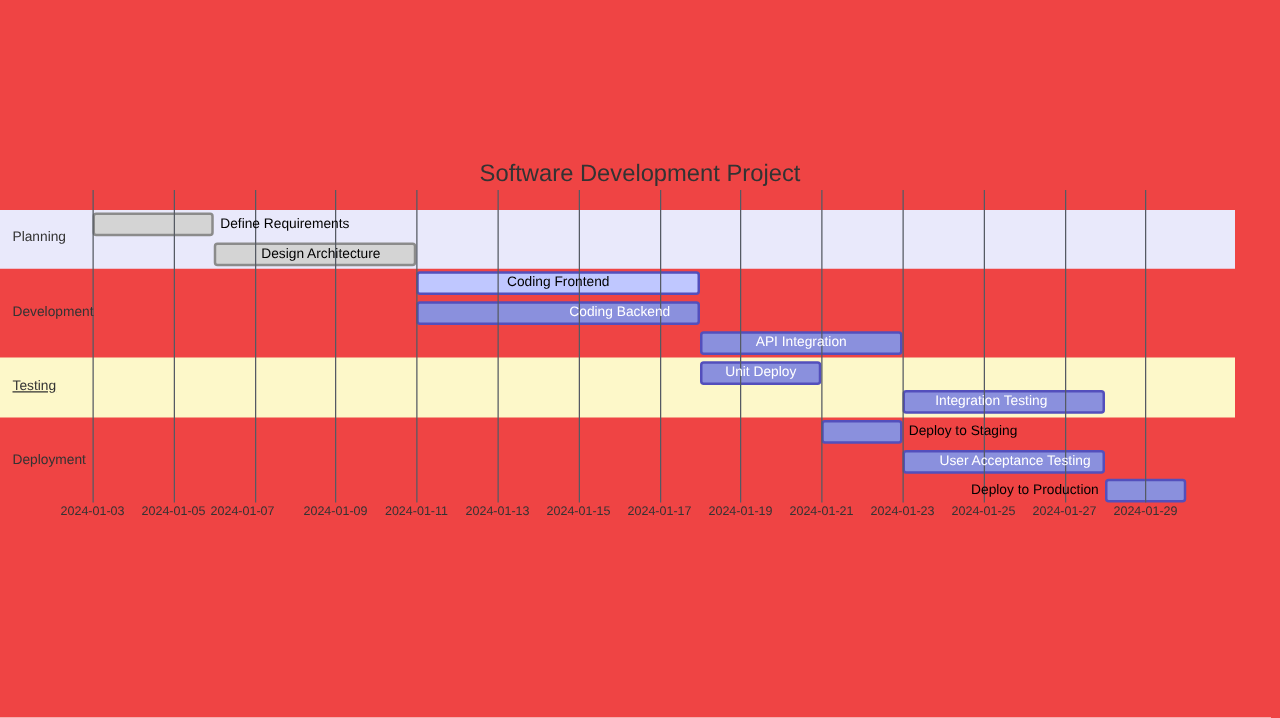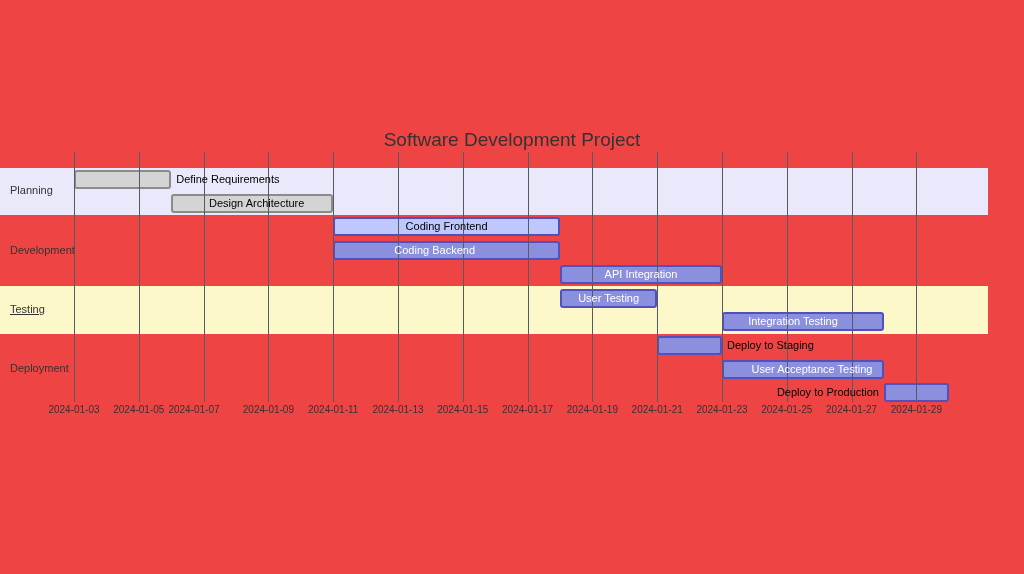--- a/index.html
+++ b/index.html
@@ -75,25 +75,25 @@
       <div class="band" style="left: 0px; top: 286.15px; width: 988px; height: 47.4px; background: rgb(253, 248, 201);"></div>
       <div class="secLabel" style="top: 302.85px; color: rgb(51, 51, 51); text-decoration: underline;">Testing</div>
       <div class="secLabel" style="top: 362.1px; color: rgb(51, 51, 51);">Deployment</div>
       <div class="bar" style="left: 74px; top: 170px; width: 97.2px; height: 19px; background: rgb(212, 212, 212); border-color: rgb(139, 139, 139);"></div>
       <div class="outText" style="left: 176.2px; top: 170px; line-height: 19px; color: rgb(0, 0, 0);">Define Requirements</div>
       <div class="bar" style="left: 171.2px; top: 193.7px; width: 162px; height: 19px; background: rgb(212, 212, 212); border-color: rgb(139, 139, 139);"></div>
       <div class="barText" style="left: 171.2px; top: 193.7px; width: 171px; line-height: 19px; color: rgb(0, 0, 0);">Design Architecture</div>
       <div class="bar" style="left: 333.2px; top: 217.4px; width: 226.8px; height: 19px; background: rgb(191, 199, 255); border-color: rgb(83, 79, 188);"></div>
       <div class="barText" style="left: 333.2px; top: 217.4px; width: 226.8px; line-height: 19px; color: rgb(0, 0, 0);">Coding Frontend</div>
       <div class="bar" style="left: 333.2px; top: 241.1px; width: 226.8px; height: 19px; background: rgb(138, 144, 221); border-color: rgb(83, 79, 188);"></div>
-      <div class="barText" style="left: 333.2px; top: 241.1px; width: 203px; line-height: 19px; color: rgb(255, 255, 255);">Coding Backend</div>
+      <div class="barText" style="left: 333.2px; top: 241.1px; width: 203px; line-height: 19px; color: rgb(255, 255, 255); text-align: right;">Coding Backend</div>
       <div class="bar" style="left: 560px; top: 264.8px; width: 162px; height: 19px; background: rgb(138, 144, 221); border-color: rgb(83, 79, 188);"></div>
       <div class="barText" style="left: 560px; top: 264.8px; width: 162px; line-height: 19px; color: rgb(255, 255, 255);">API Integration</div>
       <div class="bar" style="left: 560px; top: 288.5px; width: 97.2px; height: 19px; background: rgb(138, 144, 221); border-color: rgb(83, 79, 188);"></div>
-      <div class="barText" style="left: 560px; top: 288.5px; width: 97.2px; line-height: 19px; color: rgb(255, 255, 255);">User Testing</div>
+      <div class="barText" style="left: 560px; top: 288.5px; width: 97.2px; line-height: 19px; color: rgb(255, 255, 255);">Unit Deploy</div>
       <div class="bar" style="left: 722px; top: 312.2px; width: 162px; height: 19px; background: rgb(138, 144, 221); border-color: rgb(83, 79, 188);"></div>
       <div class="barText" style="left: 722px; top: 312.2px; width: 142px; line-height: 19px; color: rgb(255, 255, 255);">Integration Testing</div>
       <div class="bar" style="left: 657.2px; top: 335.9px; width: 64.8px; height: 19px; background: rgb(138, 144, 221); border-color: rgb(83, 79, 188);"></div>
       <div class="outText" style="left: 727px; top: 335.9px; line-height: 19px; color: rgb(0, 0, 0);">Deploy to Staging</div>
       <div class="bar" style="left: 722px; top: 359.6px; width: 162px; height: 19px; background: rgb(138, 144, 221); border-color: rgb(83, 79, 188);"></div>
       <div class="barText" style="left: 722px; top: 359.6px; width: 180px; line-height: 19px; color: rgb(255, 255, 255);">User Acceptance Testing</div>
       <div class="bar" style="left: 884px; top: 383.3px; width: 64.8px; height: 19px; background: rgb(138, 144, 221); border-color: rgb(83, 79, 188);"></div>
       <div class="outText" style="left: 579px; top: 383.3px; width: 300px; text-align: right; line-height: 19px; color: rgb(0, 0, 0);">Deploy to Production</div>
       <div class="gridline" style="left: 74px; top: 152px; height: 250px; background: rgb(85, 90, 99);"></div>
       <div class="tickLabel" style="left: 34px; top: 404px; color: rgb(51, 51, 51);">2024-01-03</div>

